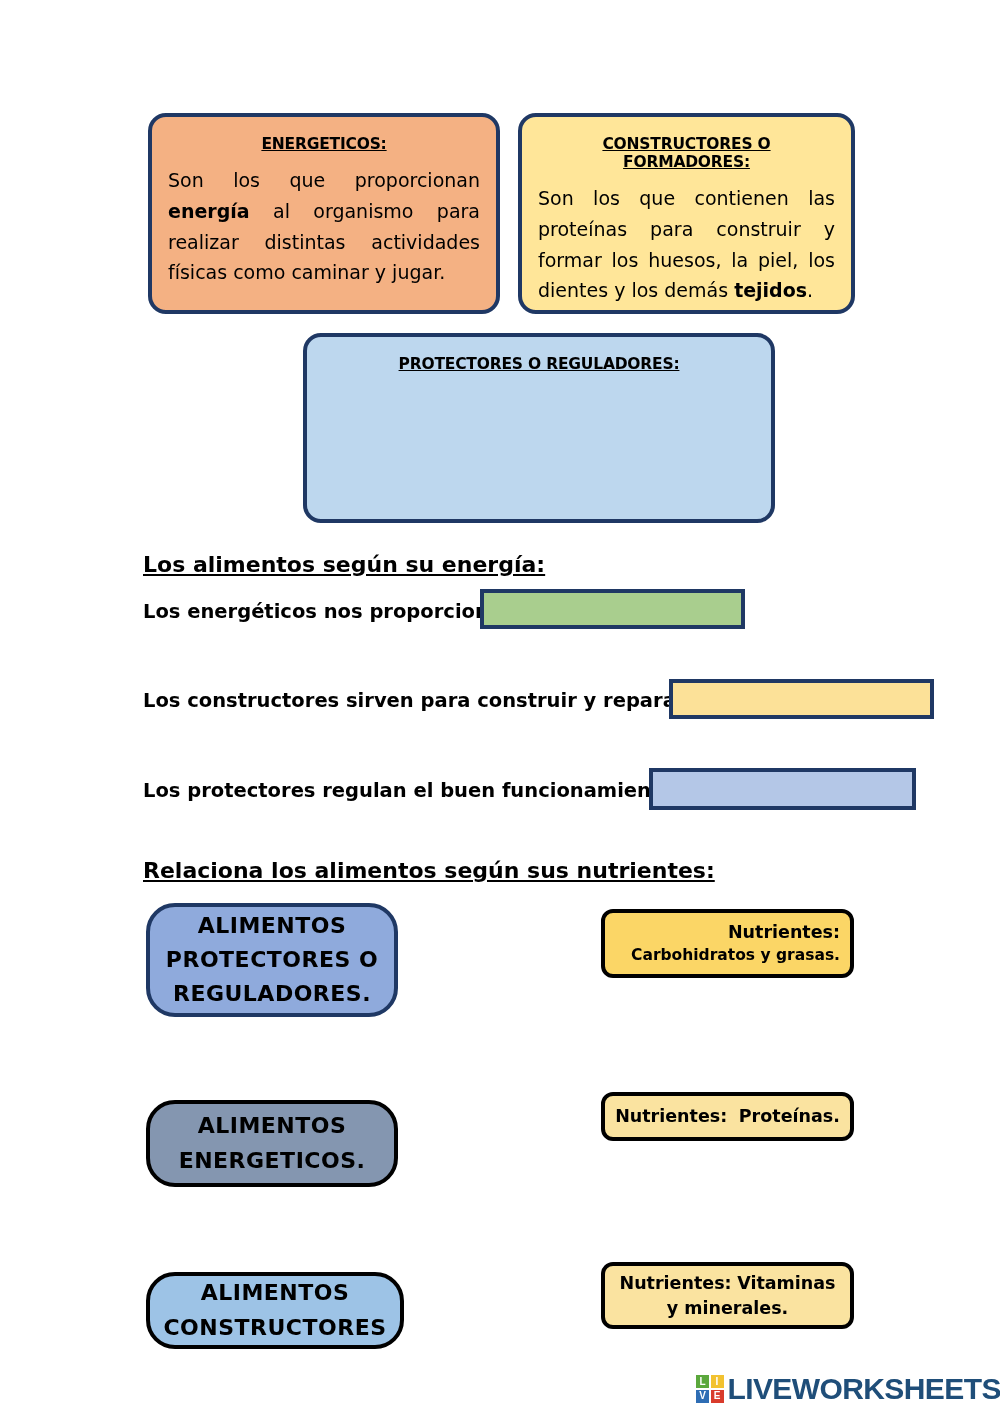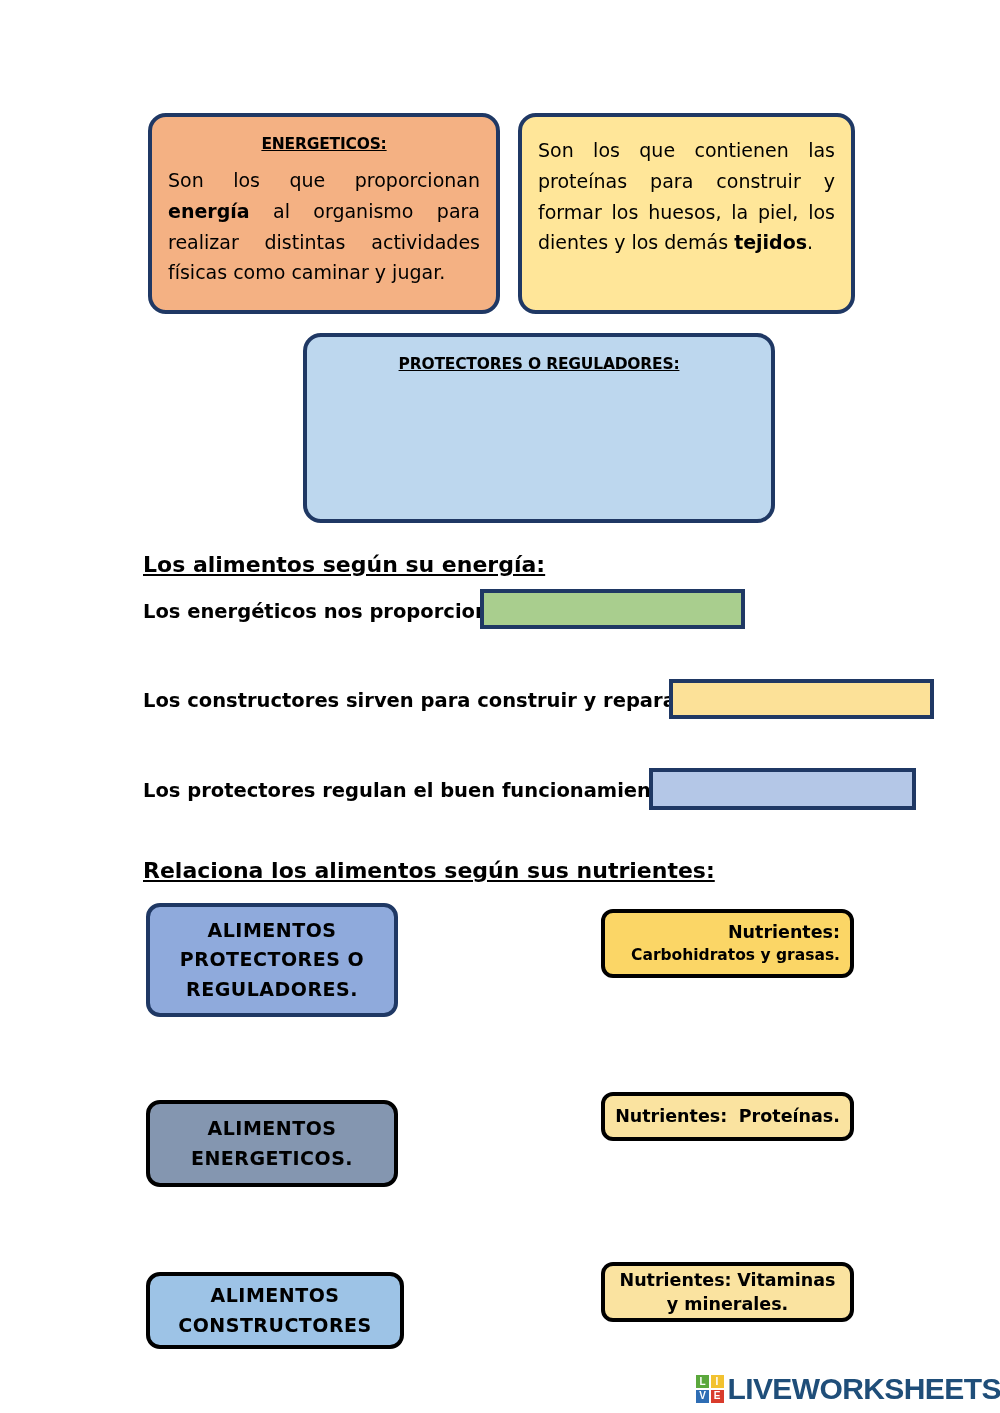--- a/index.html
+++ b/index.html
@@ -72,23 +72,24 @@
   .match-box {
     border-radius: 14px;
     box-sizing: border-box;
     display: flex;
     align-items: center;
     justify-content: center;
     text-align: center;
     font-weight: bold;
   }
   .match-left {
-    font-size: 19px;
+    font-size: 22px;
     line-height: 1.55;
     letter-spacing: 0.5px;
+    border-radius: 29px;
   }
   .left-protectores {
     background: #8FAADC;
     border: 4px solid #1F3864;
   }
   .left-energeticos {
     background: #8496B0;
     border: 4px solid #000000;
   }
   .left-constructores {
@@ -142,20 +143,21 @@
 <body>
 
 <div class="abs def-card card-energeticos" style="left:148px; top:113px; width:352px; height:201px;">
   <div class="def-title">ENERGETICOS:</div>
   <div class="def-body">
     <span>Son los que proporcionan </span><b>energía</b><span> al organismo para realizar distintas actividades físicas como caminar y jugar.</span>
   </div>
 </div>
 
 <div class="abs def-card card-constructores" style="left:518px; top:113px; width:337px; height:201px;">
+  <div class="def-title">CONSTRUCTORES O FORMADORES:</div>
   <div class="def-body">
     <span>Son los que contienen las proteínas para construir y formar los huesos, la piel, los dientes y los demás </span><b>tejidos</b><span>.</span>
   </div>
 </div>
 
 <div class="abs def-card card-protectores" style="left:303px; top:333px; width:472px; height:190px;">
   <div class="def-title">PROTECTORES O REGULADORES:</div>
 </div>
 
 <div class="abs section-heading" style="left:143px; top:552px;">Los alimentos según su energía:</div>
@@ -200,21 +202,21 @@
   </div>
 </div>
 
 <div class="abs match-box match-right right-prote" style="left:601px; top:1092px; width:253px; height:49px; border-radius:12px;">
   <div style="padding:0 10px;">
     <span class="nut-key">Nutrientes:</span>
     <span class="nut-val-lg" style="margin-left:6px;">Proteínas.</span>
   </div>
 </div>
 
-<div class="abs match-box match-right right-vitam" style="left:601px; top:1262px; width:253px; height:60px; border-radius:12px;">
+<div class="abs match-box match-right right-vitam" style="left:601px; top:1262px; width:253px; height:67px; border-radius:12px;">
   <div style="padding:0 10px;">
     <span class="nut-key">Nutrientes:</span>
     <span class="nut-val-lg">Vitaminas y minerales.</span>
   </div>
 </div>
 
 <div class="lw-logo" style="left:696px; top:1372px;">
   <div class="lw-tiles">
     <div class="lw-tile" style="background:#5BA83C;">L</div>
     <div class="lw-tile" style="background:#F2C230;">I</div>

